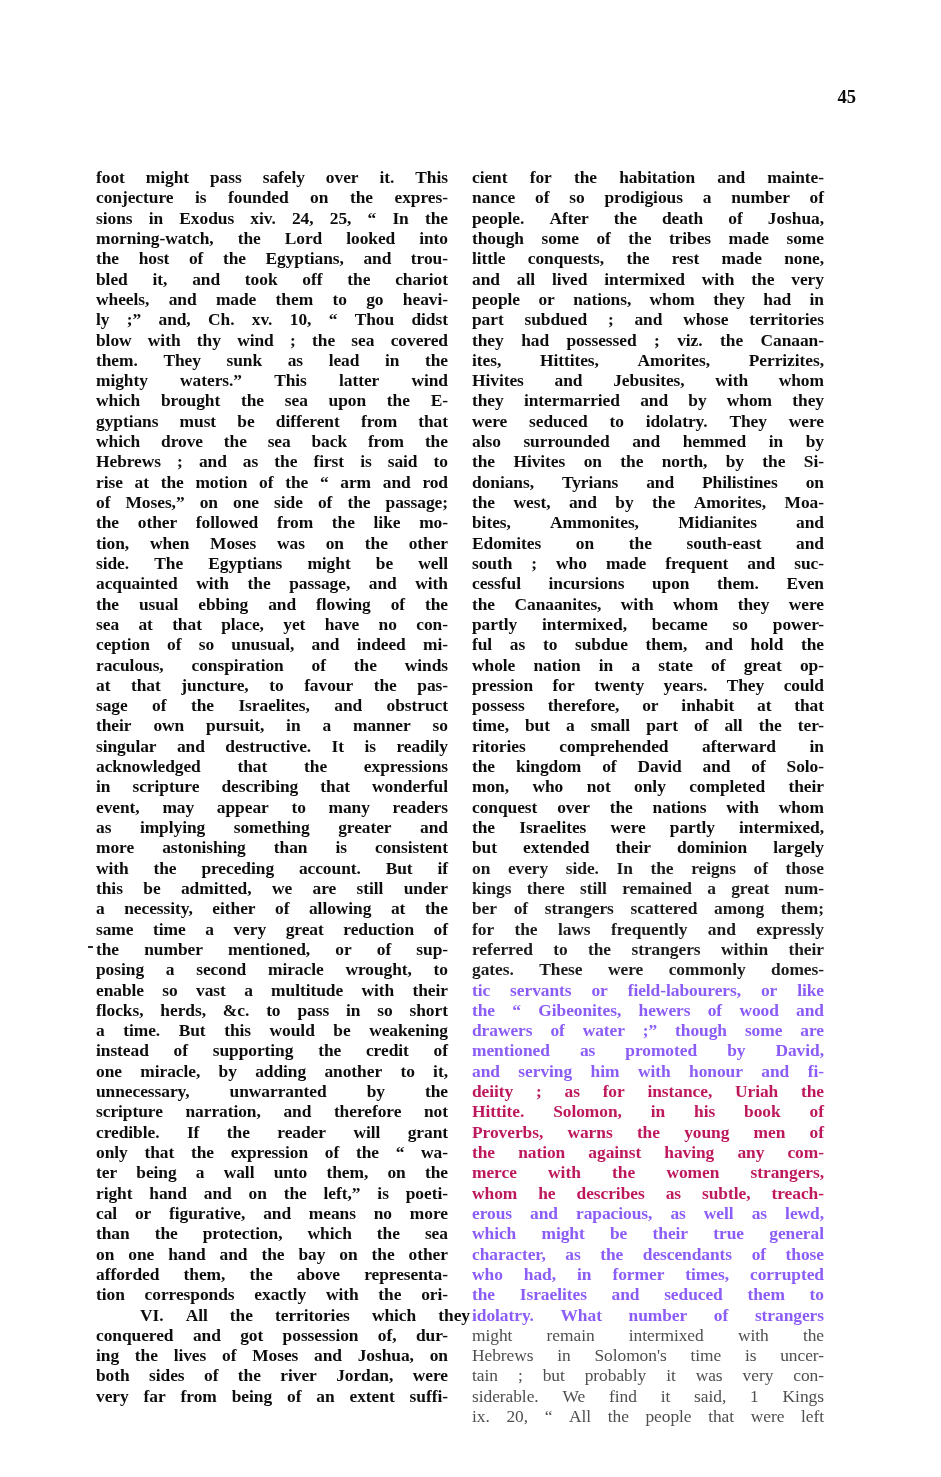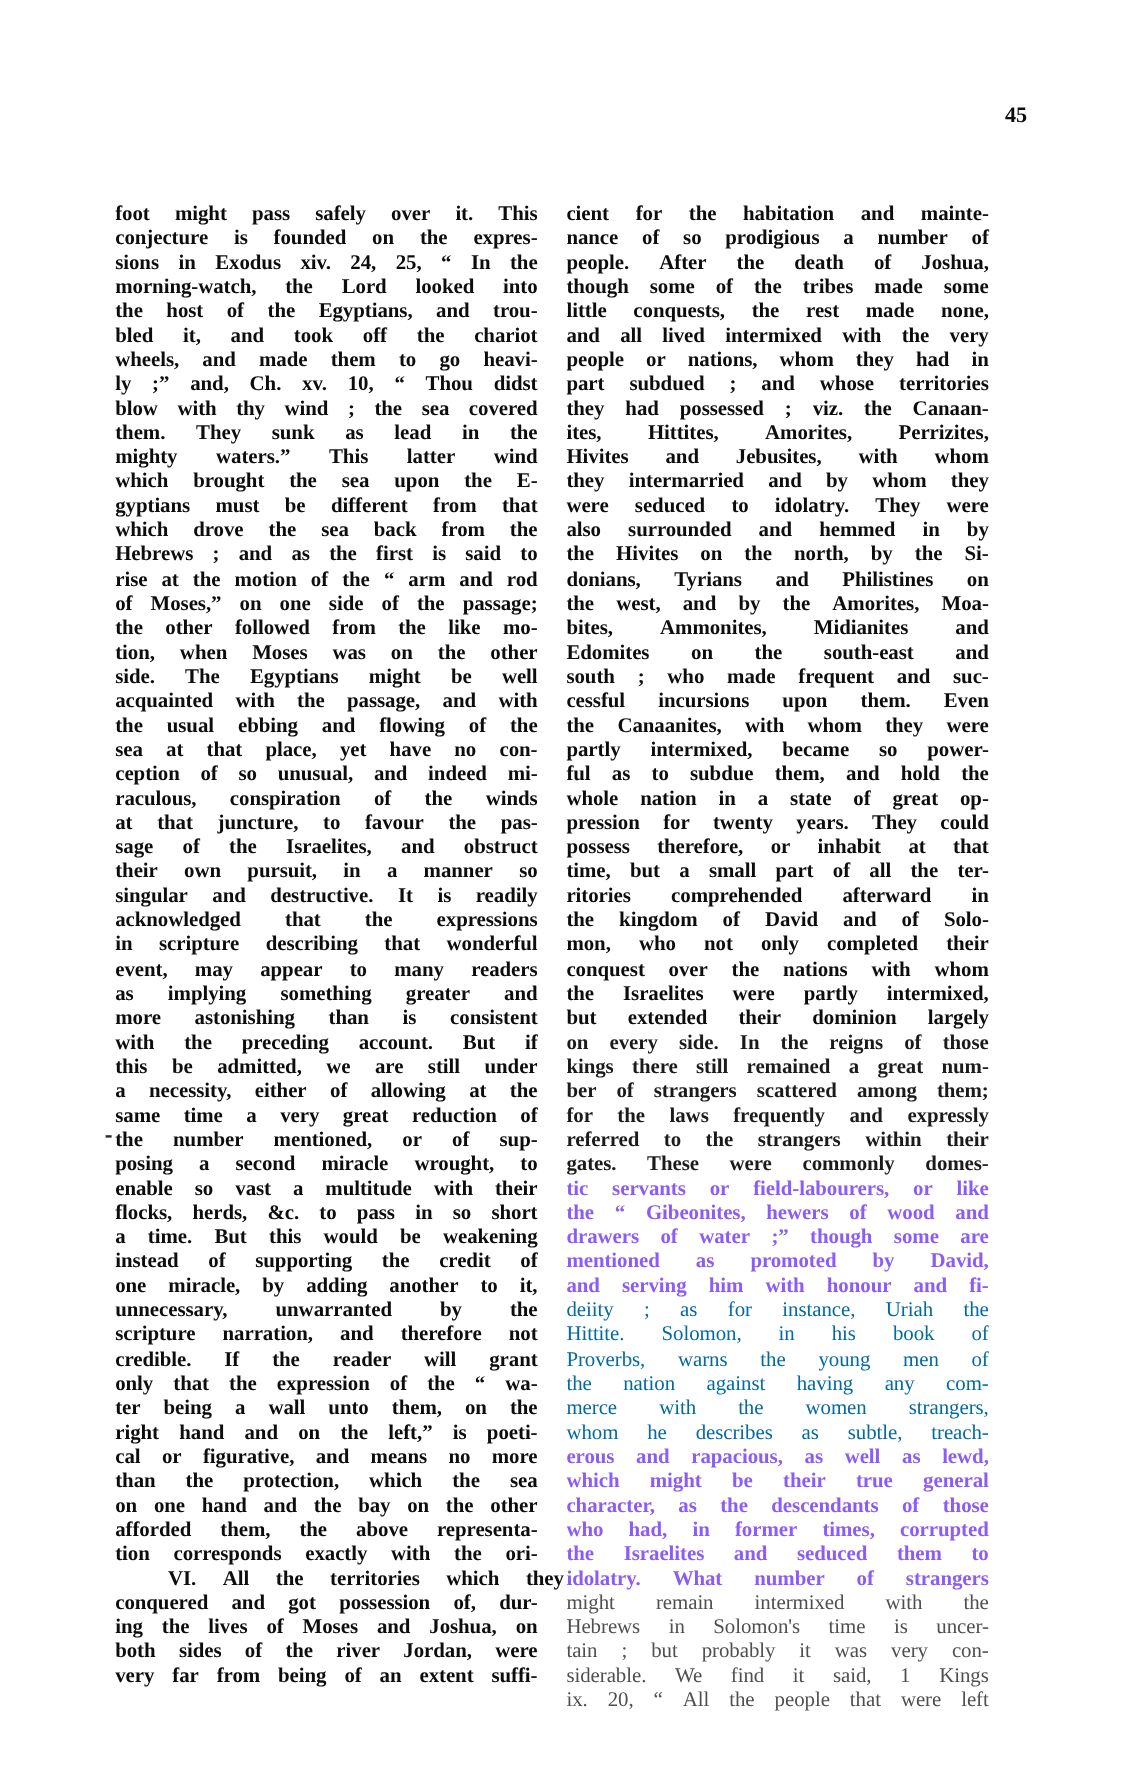--- a/index.html
+++ b/index.html
@@ -103,21 +103,21 @@
   }
   .tline.just.indent {
     width: 330px;
     margin-left: 22px;
   }
 
   
   .ink-1 { color: #0d0d0d; }
   .ink-2 { color: #1b1b1b; }
   .ink-3 { color: #8b5cf6; font-weight: bold; text-align: right; }
-  .ink-4 { color: #0369a1; font-weight: normal; }
+  .ink-4 { color: #be185d; font-weight: bold; }
   .ink-5 { color: #8b5cf6; font-weight: bold; }
   .ink-6 { color: #4f4f4f; font-weight: normal; }
 
   
   .speck {
     position: absolute;
     left: -8px;
     width: 5px;
     height: 2px;
     background: #2a2a2a;

